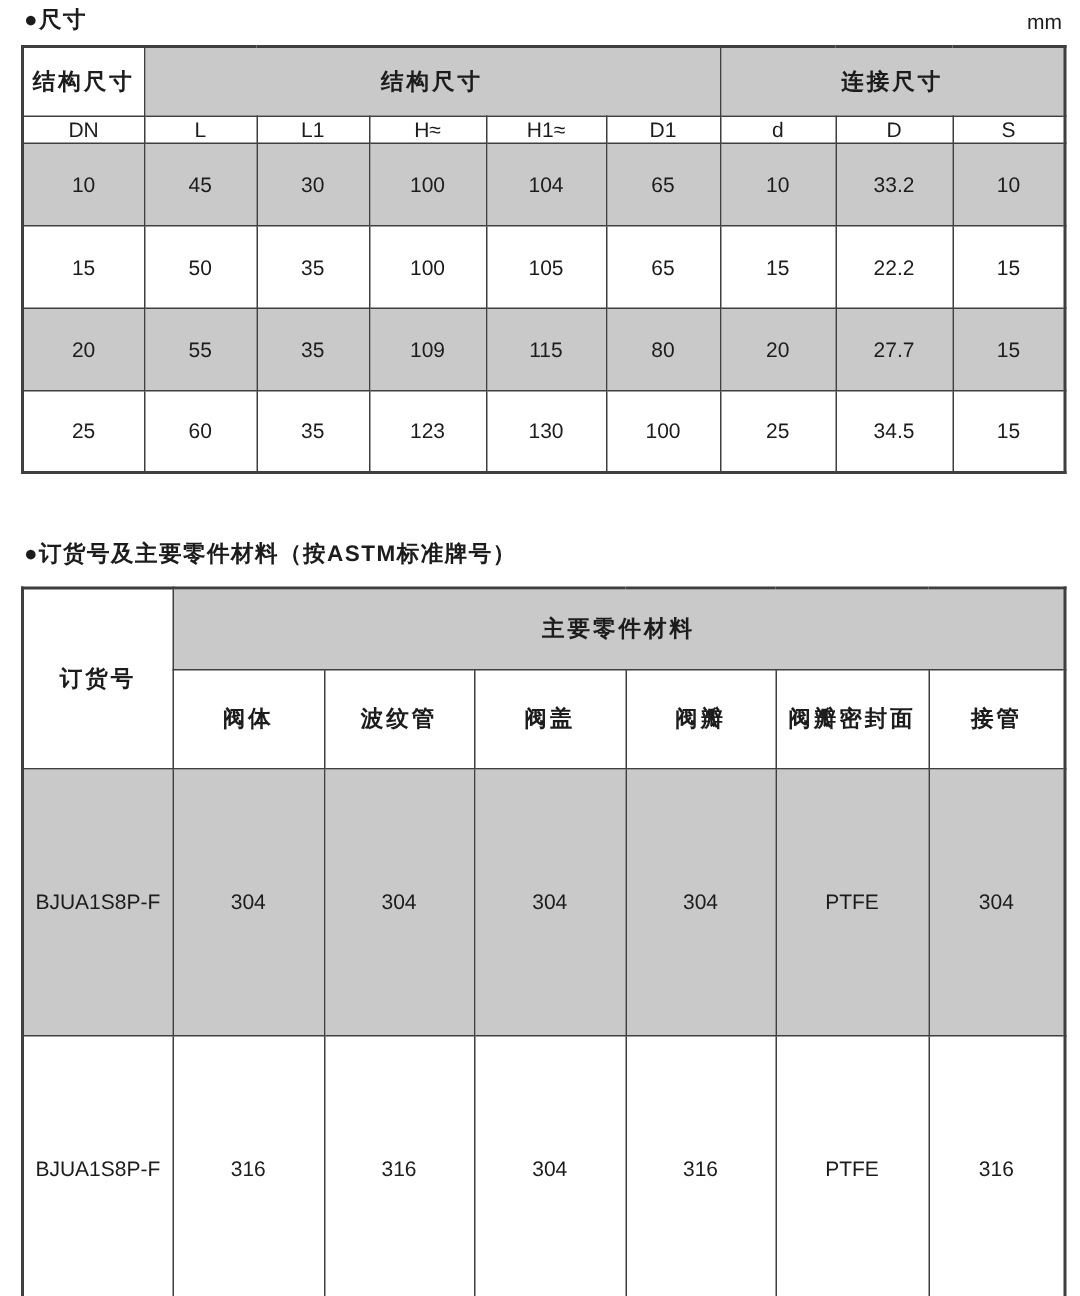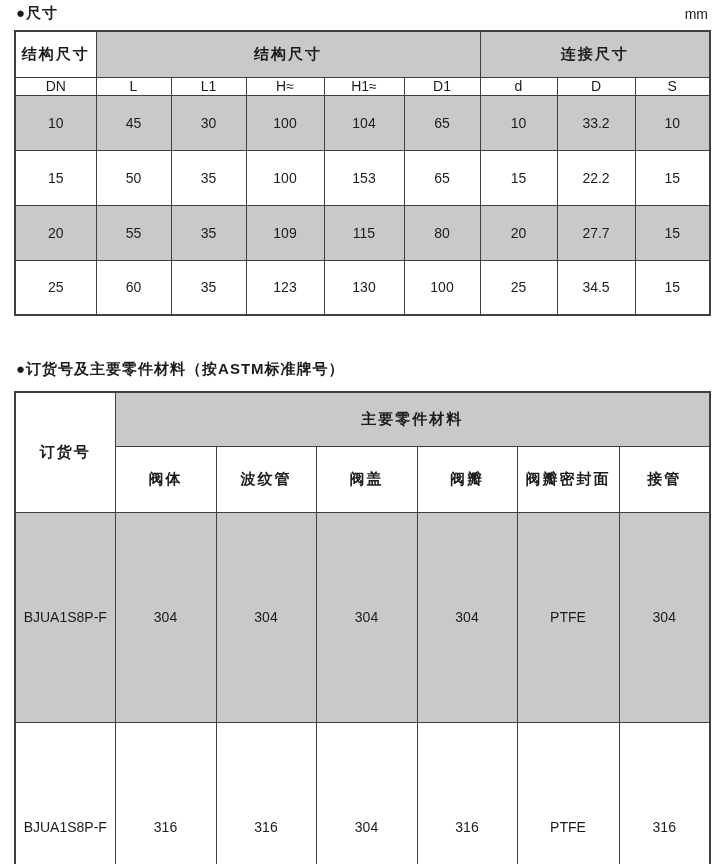--- a/index.html
+++ b/index.html
@@ -51,21 +51,21 @@
 
   
   .t1 .hrow1 td { height: 46px; }
   .t1 .hrow2 td { height: 18px; }
   .t1 .drow  td { height: 55px; }
 
   
   .t2 { margin-top: 12px; }
   .t2 .hrow1 td { height: 54px; }
   .t2 .hrow2 td { height: 66px; }
-  .t2 .drow  td { height: 210px; }
+  .t2 .drow  td { height: 178px; }
   .t2 td.code { letter-spacing: 0; font-size: 14px; }
 
   .section2-headrow { margin-top: 44px; }
 </style>
 </head>
 <body>
 
 <div class="page">
 
   <div class="section-headrow">
@@ -111,21 +111,21 @@
       <td class="gray">65</td>
       <td class="gray">10</td>
       <td class="gray">33.2</td>
       <td class="gray">10</td>
     </tr>
     <tr class="drow">
       <td>15</td>
       <td>50</td>
       <td>35</td>
       <td>100</td>
-      <td>153</td>
+      <td>105</td>
       <td>65</td>
       <td>15</td>
       <td>22.2</td>
       <td>15</td>
     </tr>
     <tr class="drow">
       <td class="gray">20</td>
       <td class="gray">55</td>
       <td class="gray">35</td>
       <td class="gray">109</td>

